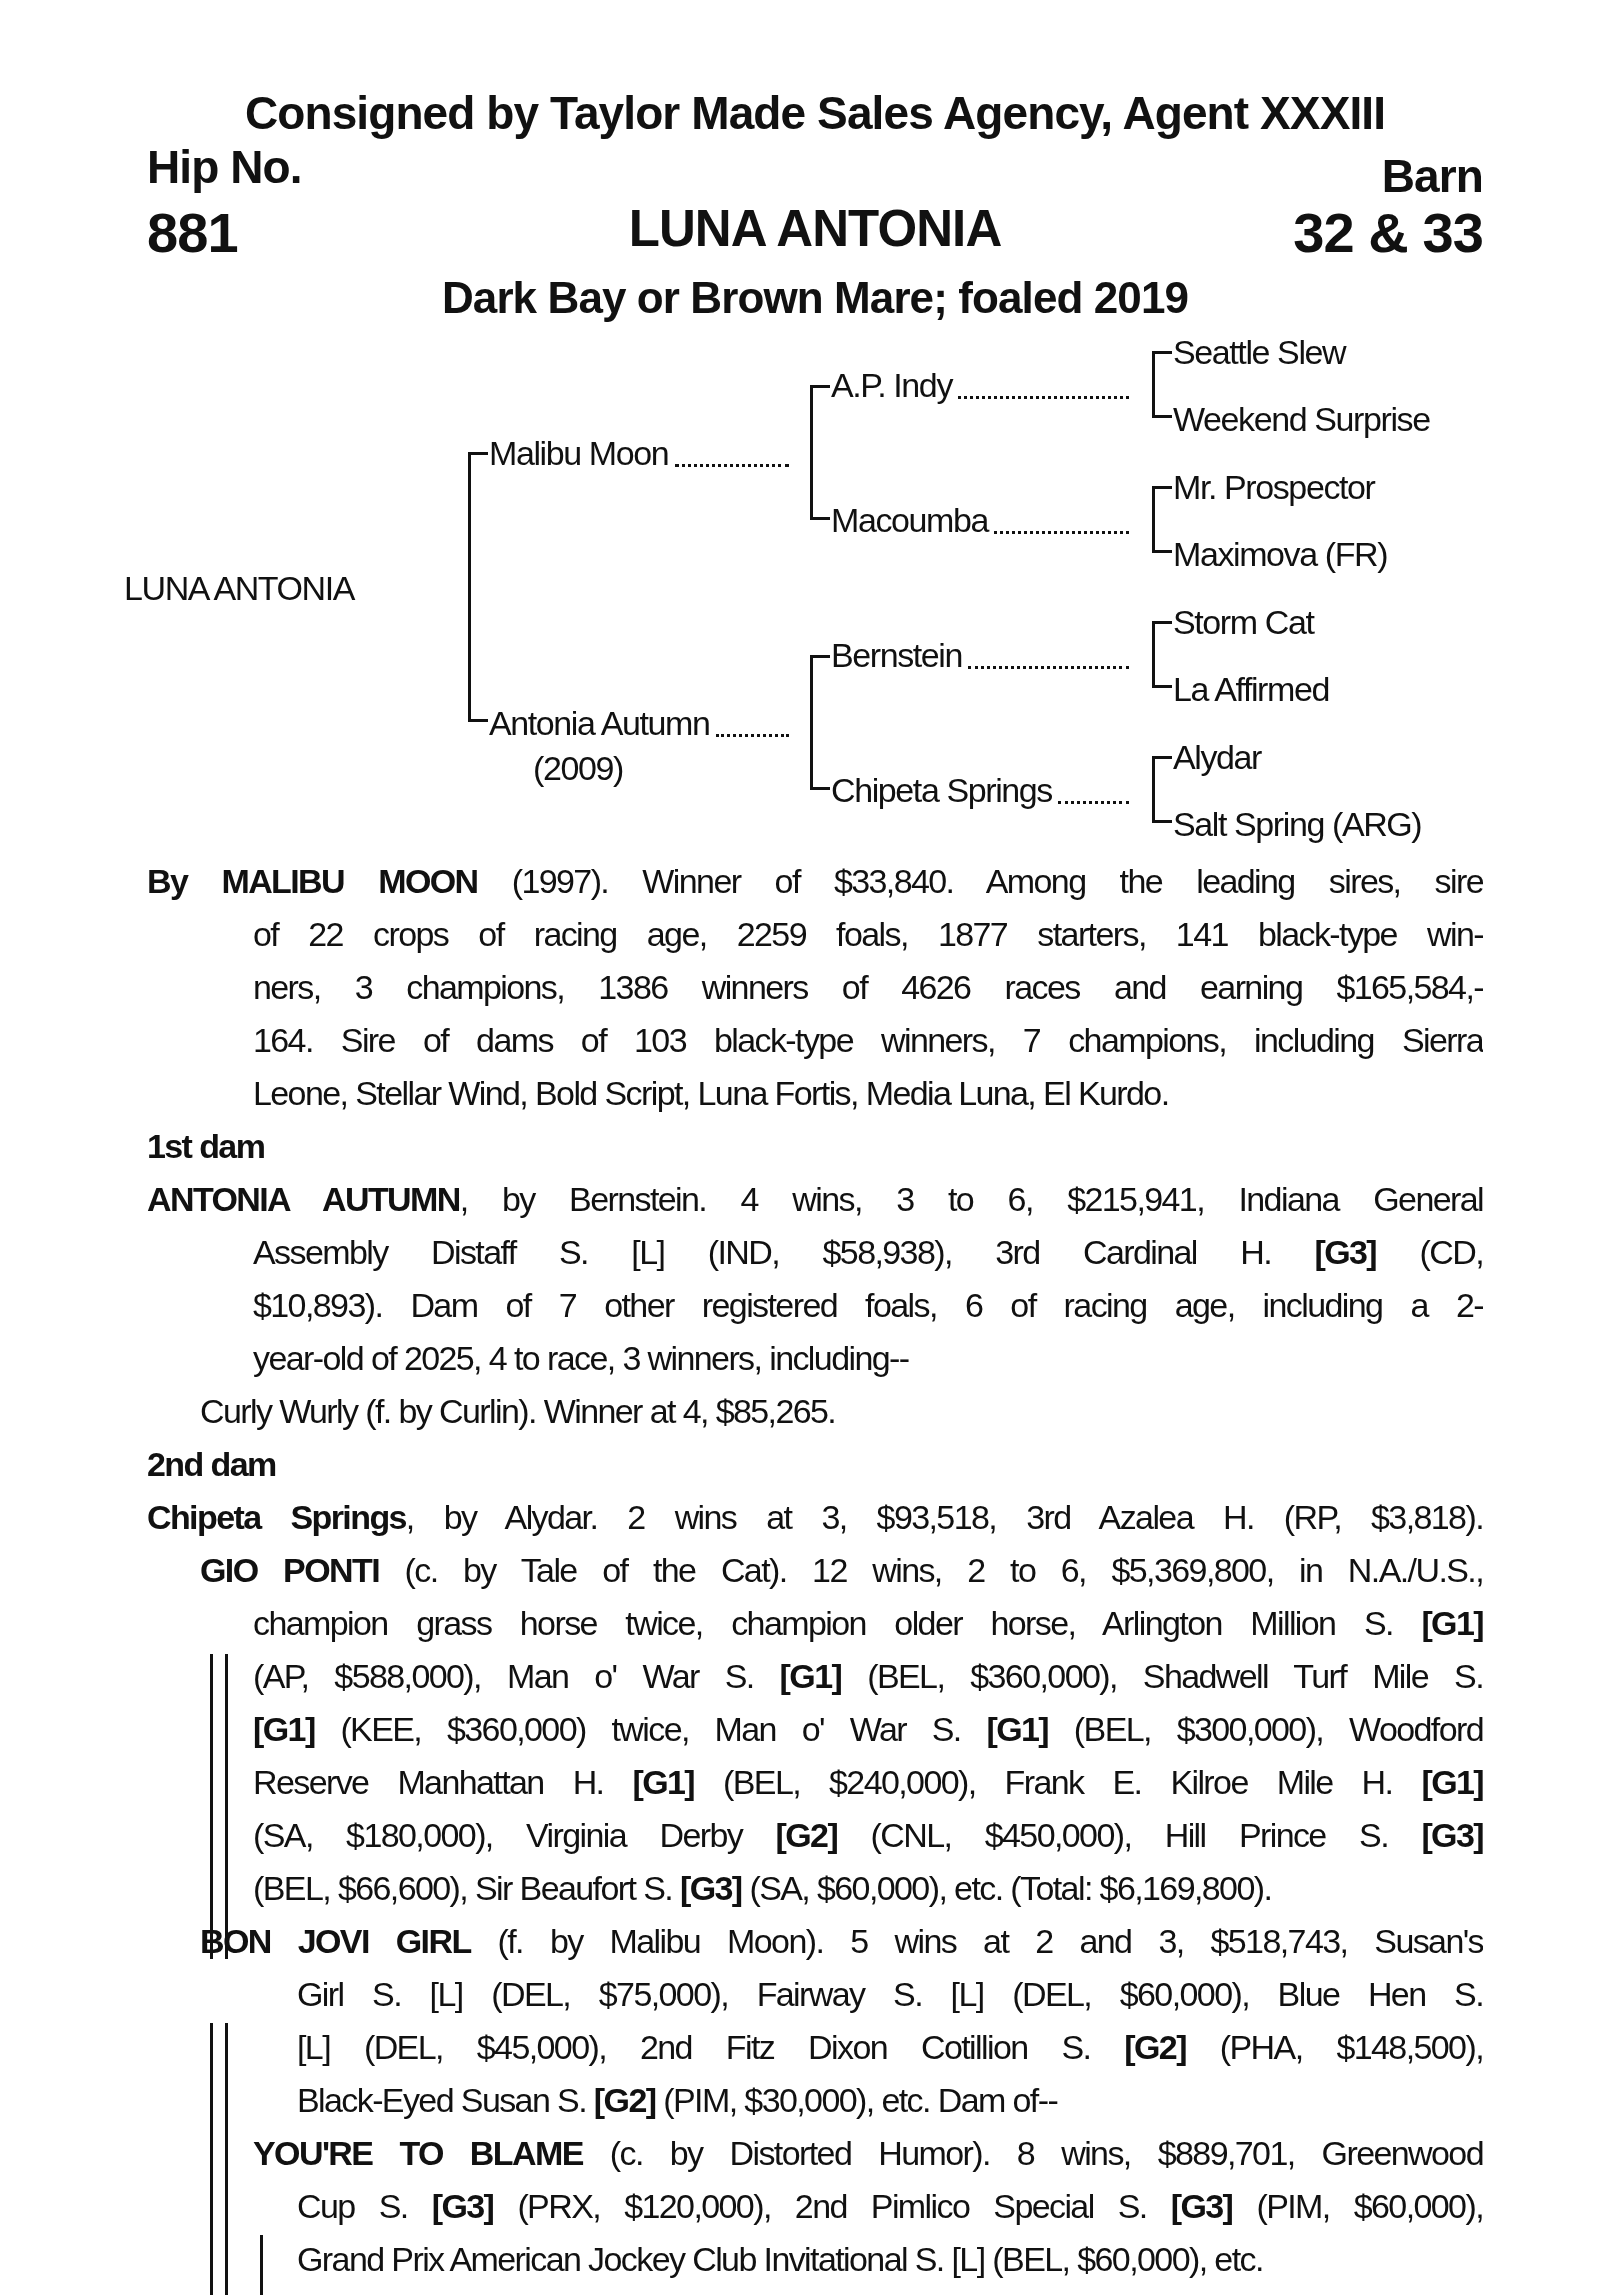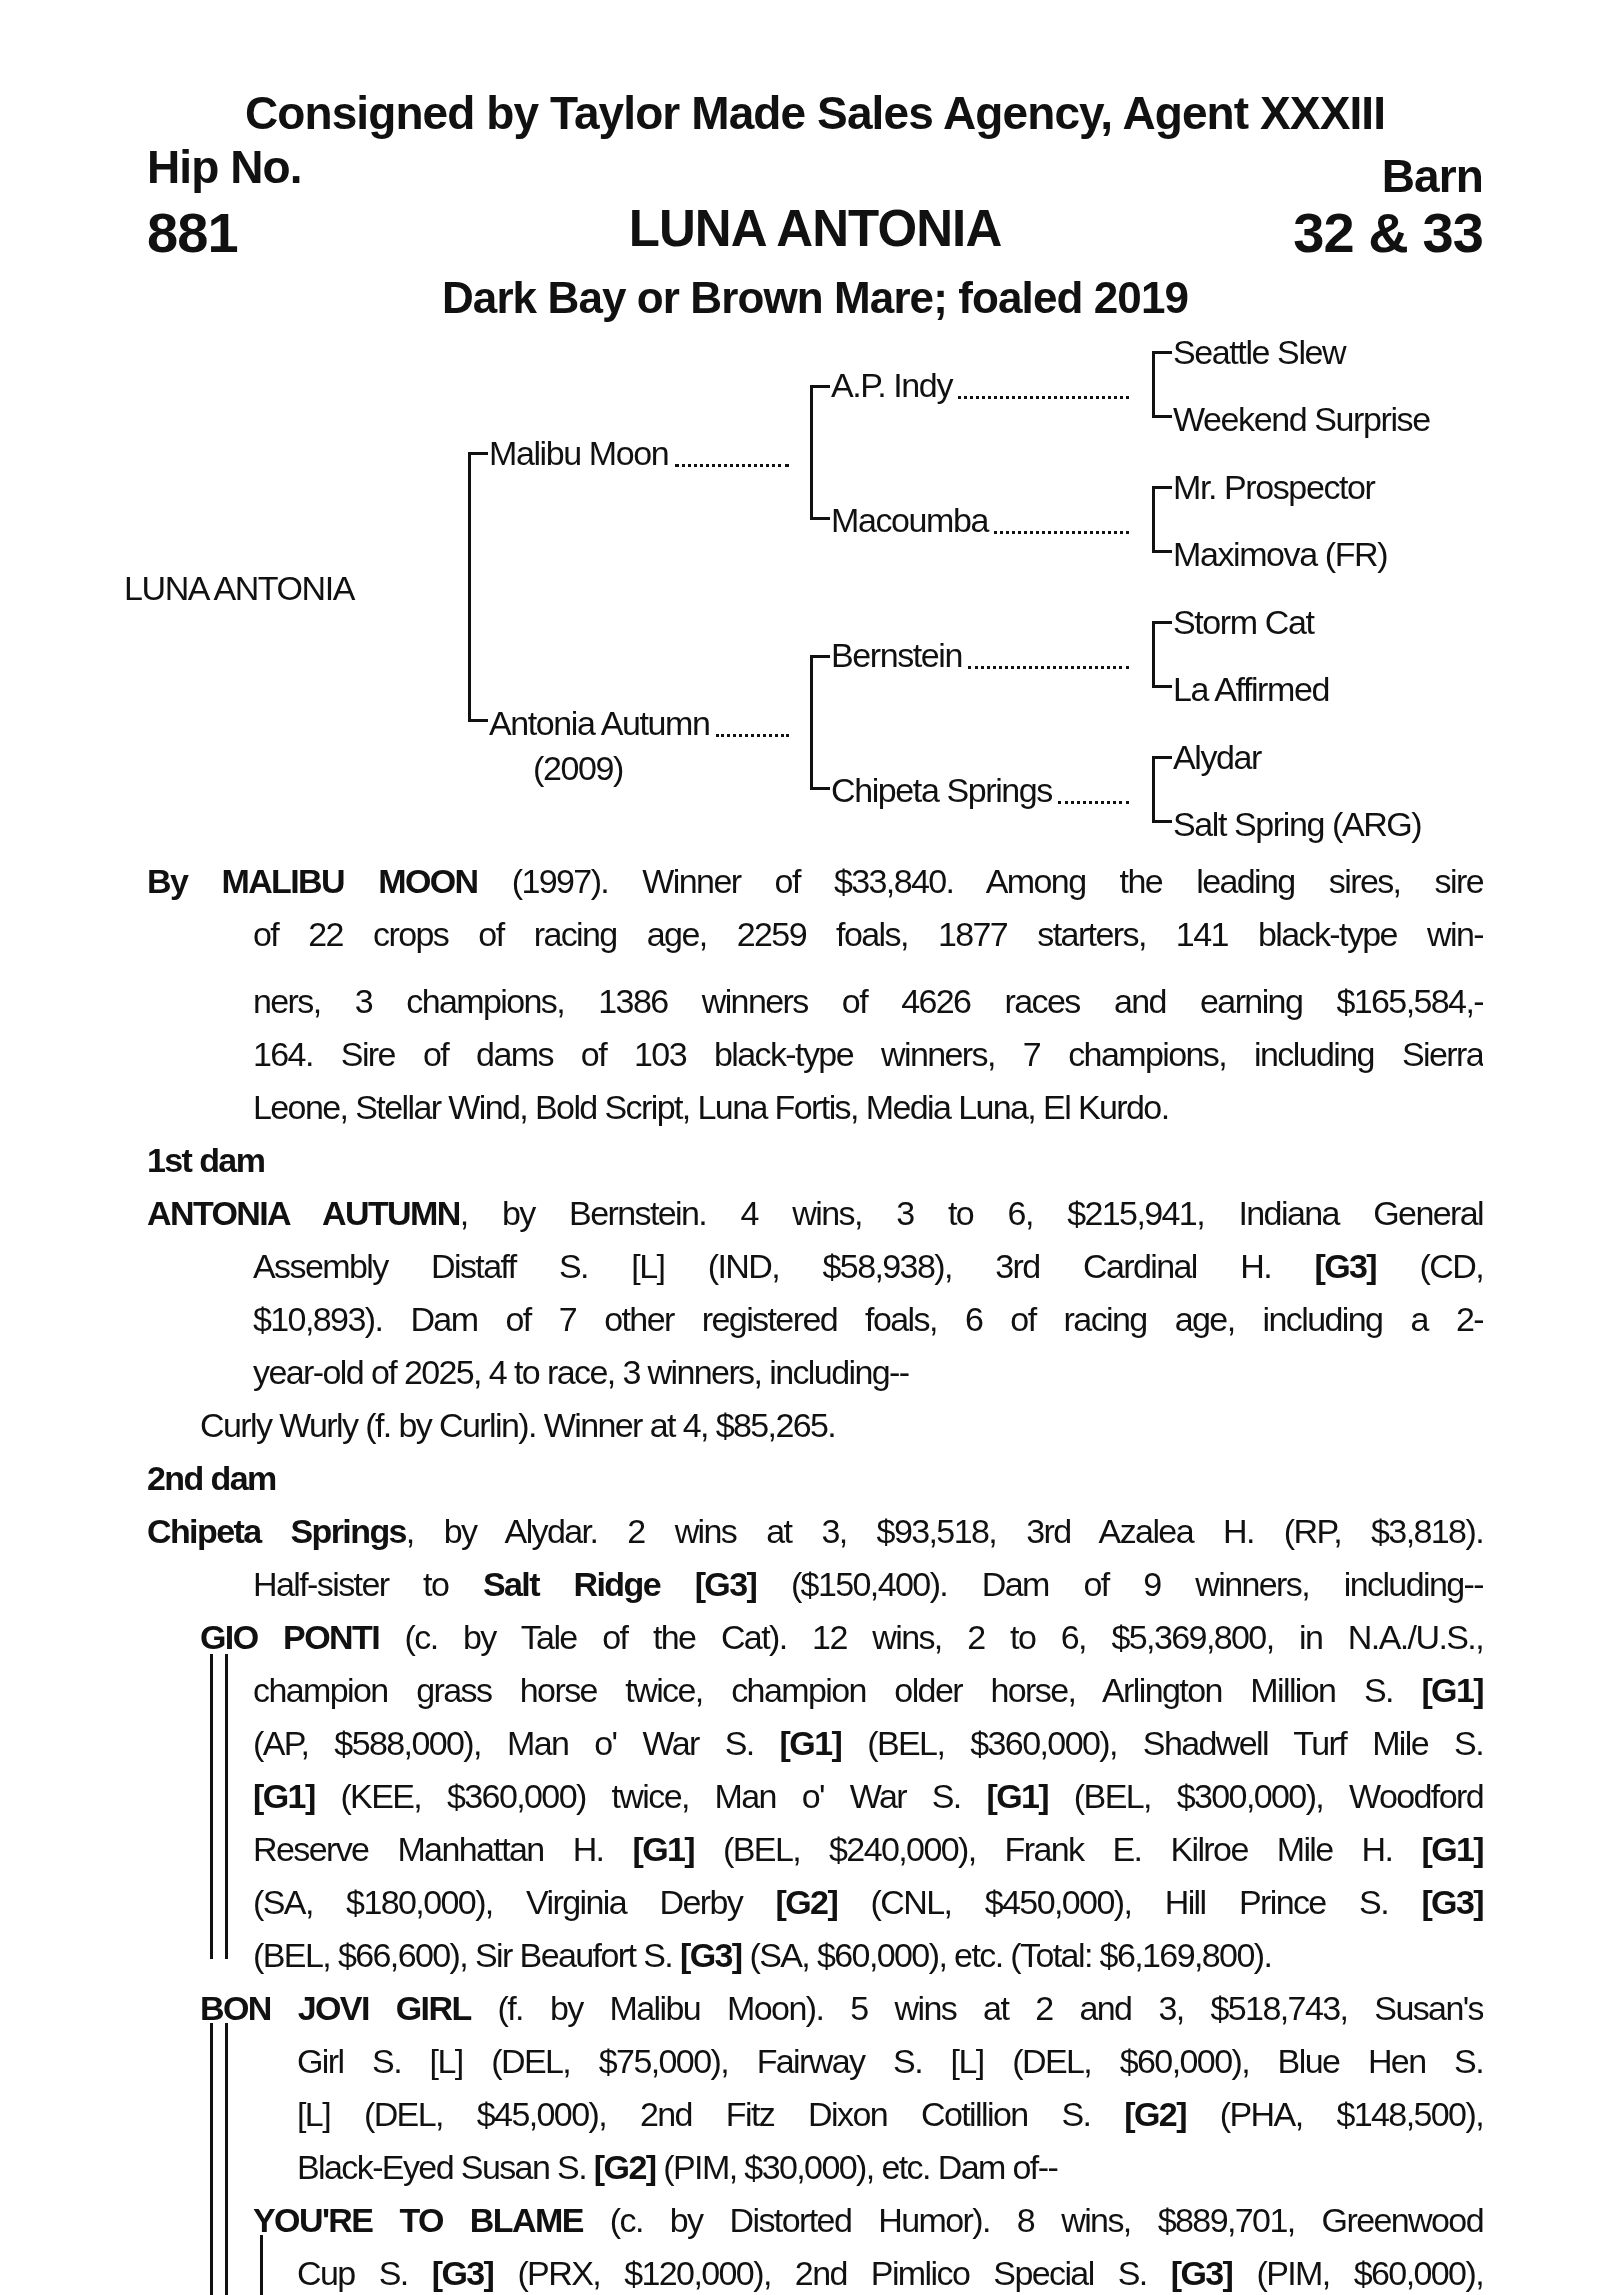--- a/index.html
+++ b/index.html
@@ -98,32 +98,31 @@
 <div class="abs body-text">
 
   <div class="rule2" style="top:799px;height:305px;"></div>
   <div class="rule2" style="top:1168px;height:516px;"></div>
 
   <div class="rule1" style="top:1380px;height:96px;"></div>
 
   <div>
       <div class="line j" style="padding-left: 0px;"><span class="b">By MALIBU MOON</span><span> (1997). Winner of $33,840. Among the leading sires, sire</span></div>
       <div class="line j" style="padding-left: 106px;"><span>of 22 crops of racing age, 2259 foals, 1877 starters, 141 black-type win-</span></div>
-      <div class="line j" style="padding-left: 106px; margin-top: 14px;"><span>ners, 3 champions, 1386 winners of 4626 races and earning $165,584,-</span></div>
+      <div class="line j" style="padding-left: 106px;"><span>ners, 3 champions, 1386 winners of 4626 races and earning $165,584,-</span></div>
       <div class="line j" style="padding-left: 106px;"><span>164. Sire of dams of 103 black-type winners, 7 champions, including Sierra</span></div>
       <div class="line" style="padding-left: 106px;"><span>Leone, Stellar Wind, Bold Script, Luna Fortis, Media Luna, El Kurdo.</span></div>
       <div class="line" style="padding-left: 0px;"><span class="b">1st dam</span></div>
       <div class="line j" style="padding-left: 0px;"><span class="b">ANTONIA AUTUMN</span><span>, by Bernstein. 4 wins, 3 to 6, $215,941, Indiana General</span></div>
       <div class="line j" style="padding-left: 106px;"><span>Assembly Distaff S. [L] (IND, $58,938), 3rd Cardinal H. </span><span class="b">[G3]</span><span> (CD,</span></div>
       <div class="line j" style="padding-left: 106px;"><span>$10,893). Dam of 7 other registered foals, 6 of racing age, including a 2-</span></div>
       <div class="line" style="padding-left: 106px;"><span>year-old of 2025, 4 to race, 3 winners, including--</span></div>
       <div class="line" style="padding-left: 53px;"><span>Curly Wurly (f. by Curlin). Winner at 4, $85,265.</span></div>
       <div class="line" style="padding-left: 0px;"><span class="b">2nd dam</span></div>
       <div class="line j" style="padding-left: 0px;"><span class="b">Chipeta Springs</span><span>, by Alydar. 2 wins at 3, $93,518, 3rd Azalea H. (RP, $3,818).</span></div>
-      <div class="line j" style="padding-left: 106px;"><span>Half-sister to </span><span class="b">Salt Ridge [G3]</span><span> ($150,400). Dam of 9 winners, including--</span></div>
       <div class="line j" style="padding-left: 53px;"><span class="b">GIO PONTI</span><span> (c. by Tale of the Cat). 12 wins, 2 to 6, $5,369,800, in N.A./U.S.,</span></div>
       <div class="line j" style="padding-left: 106px;"><span>champion grass horse twice, champion older horse, Arlington Million S. </span><span class="b">[G1]</span></div>
       <div class="line j" style="padding-left: 106px;"><span>(AP, $588,000), Man o' War S. </span><span class="b">[G1]</span><span> (BEL, $360,000), Shadwell Turf Mile S.</span></div>
       <div class="line j" style="padding-left: 106px;"><span class="b">[G1]</span><span> (KEE, $360,000) twice, Man o' War S. </span><span class="b">[G1]</span><span> (BEL, $300,000), Woodford</span></div>
       <div class="line j" style="padding-left: 106px;"><span>Reserve Manhattan H. </span><span class="b">[G1]</span><span> (BEL, $240,000), Frank E. Kilroe Mile H. </span><span class="b">[G1]</span></div>
       <div class="line j" style="padding-left: 106px;"><span>(SA, $180,000), Virginia Derby </span><span class="b">[G2]</span><span> (CNL, $450,000), Hill Prince S. </span><span class="b">[G3]</span></div>
       <div class="line" style="padding-left: 106px;"><span>(BEL, $66,600), Sir Beaufort S. </span><span class="b">[G3]</span><span> (SA, $60,000), etc. (Total: $6,169,800).</span></div>
       <div class="line j" style="padding-left: 53px;"><span class="b">BON JOVI GIRL</span><span> (f. by Malibu Moon). 5 wins at 2 and 3, $518,743, Susan's</span></div>
       <div class="line j" style="padding-left: 150px;"><span>Girl S. [L] (DEL, $75,000), Fairway S. [L] (DEL, $60,000), Blue Hen S.</span></div>
       <div class="line j" style="padding-left: 150px;"><span>[L] (DEL, $45,000), 2nd Fitz Dixon Cotillion S. </span><span class="b">[G2]</span><span> (PHA, $148,500),</span></div>

